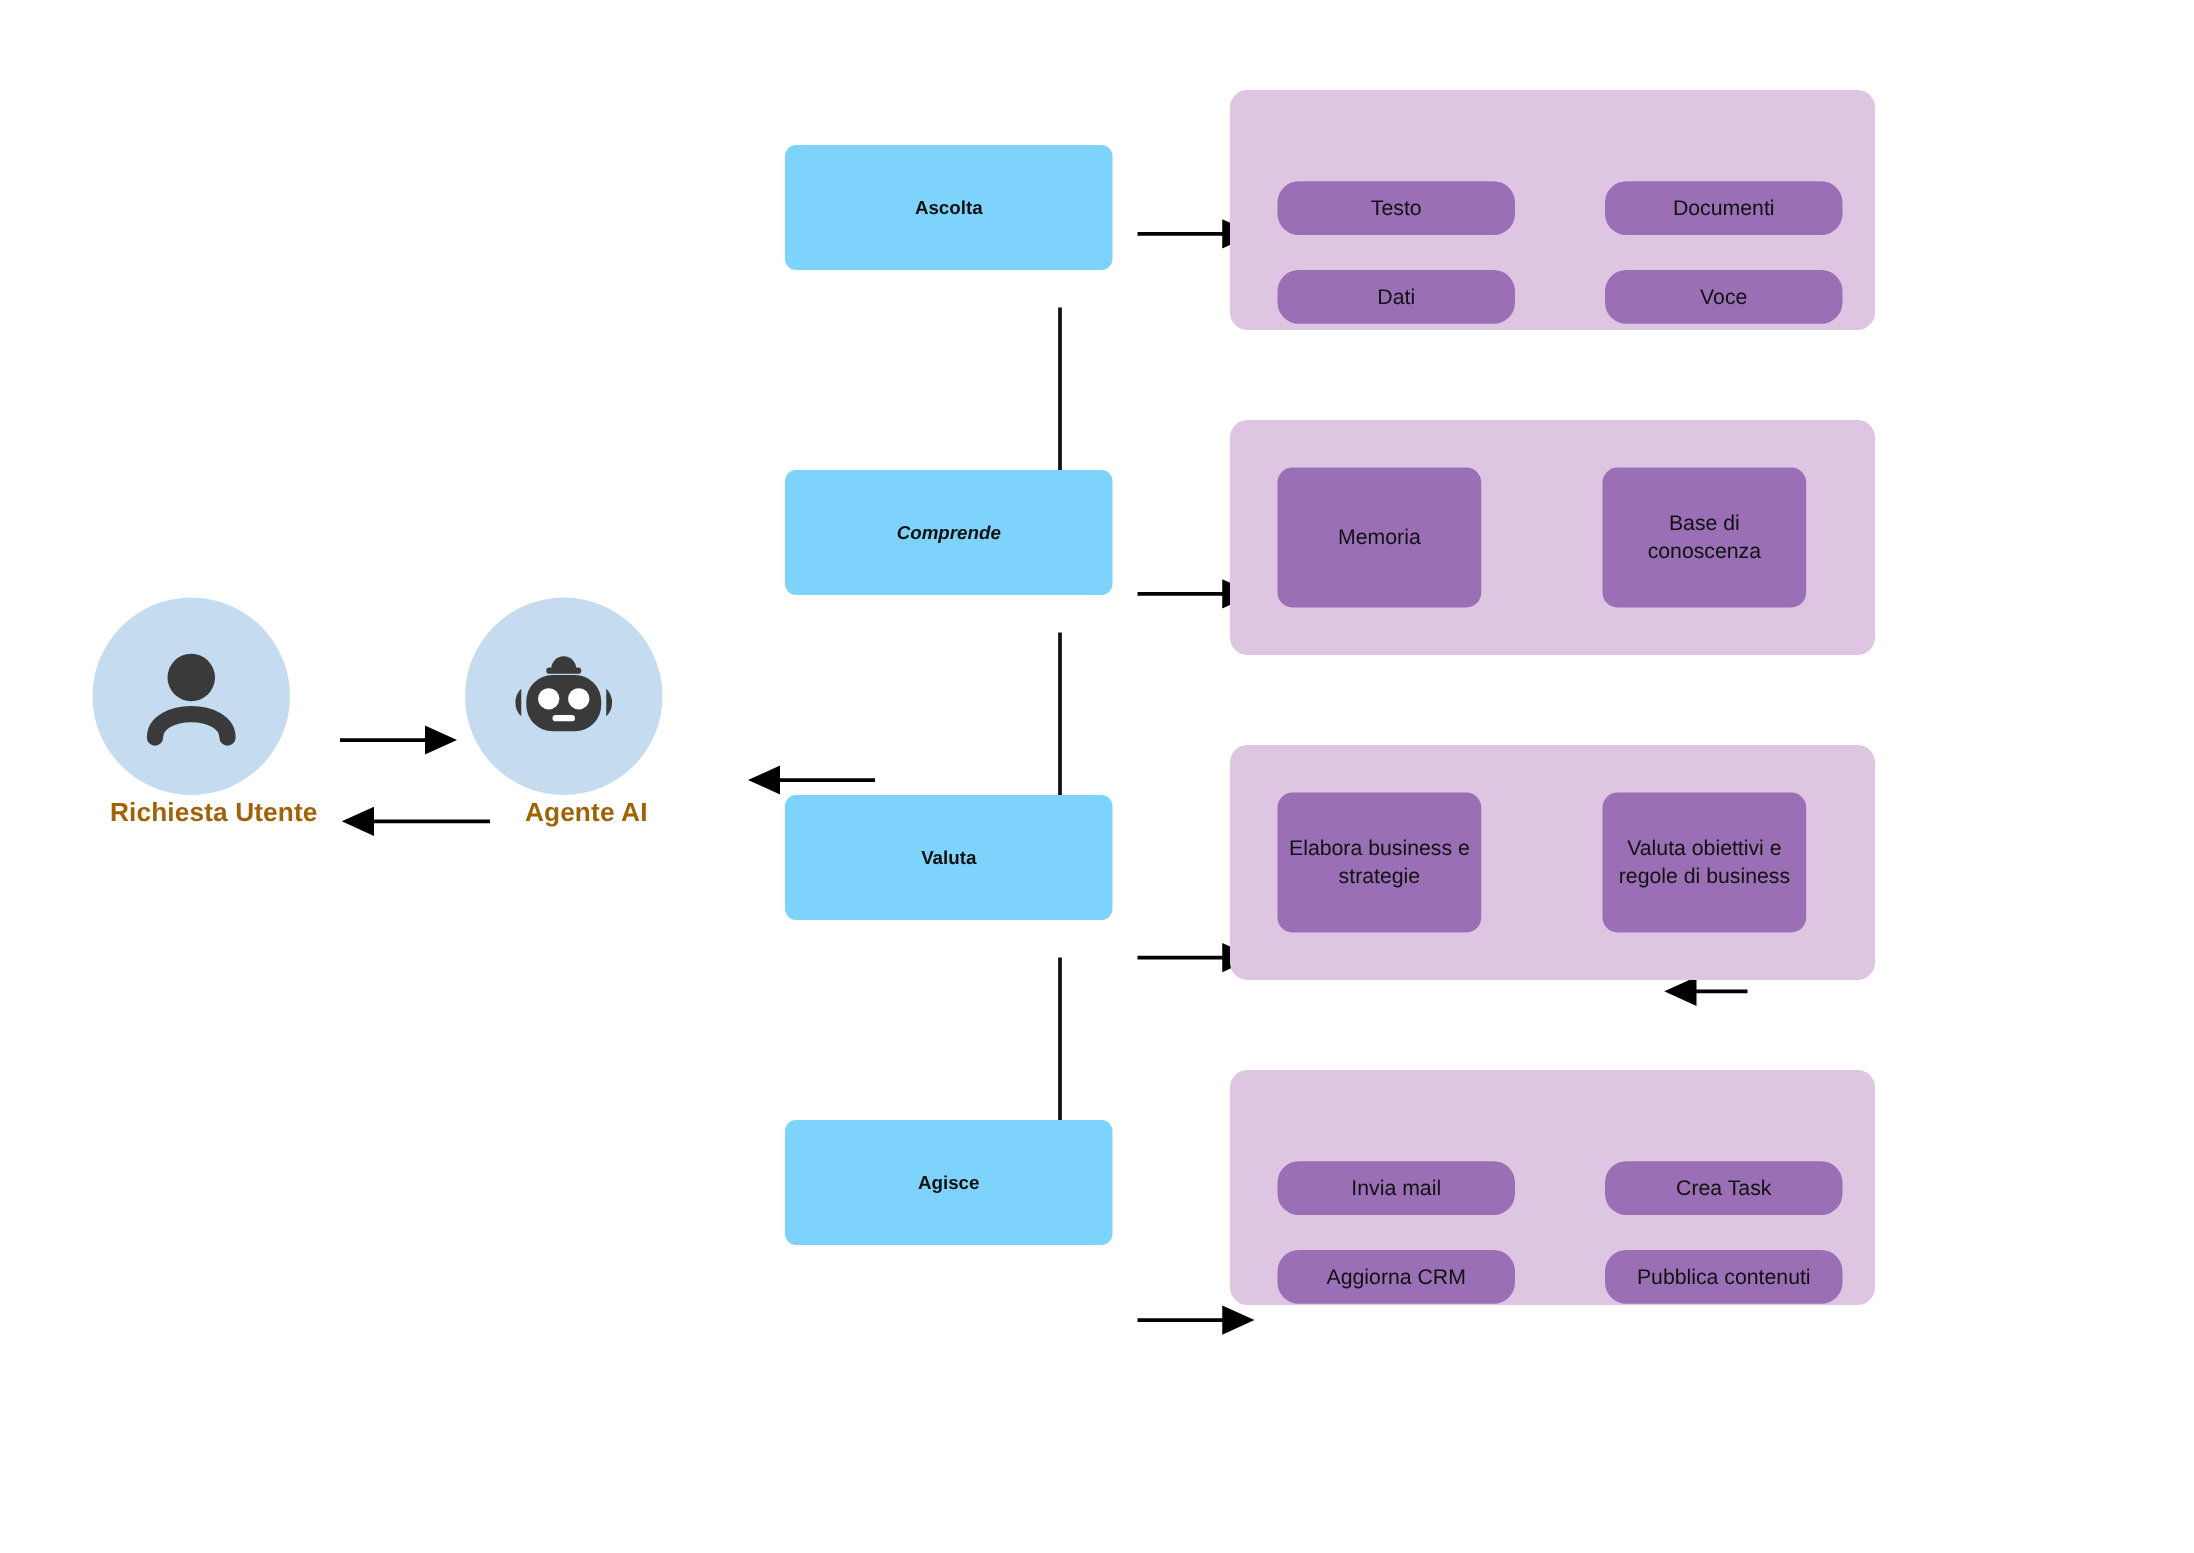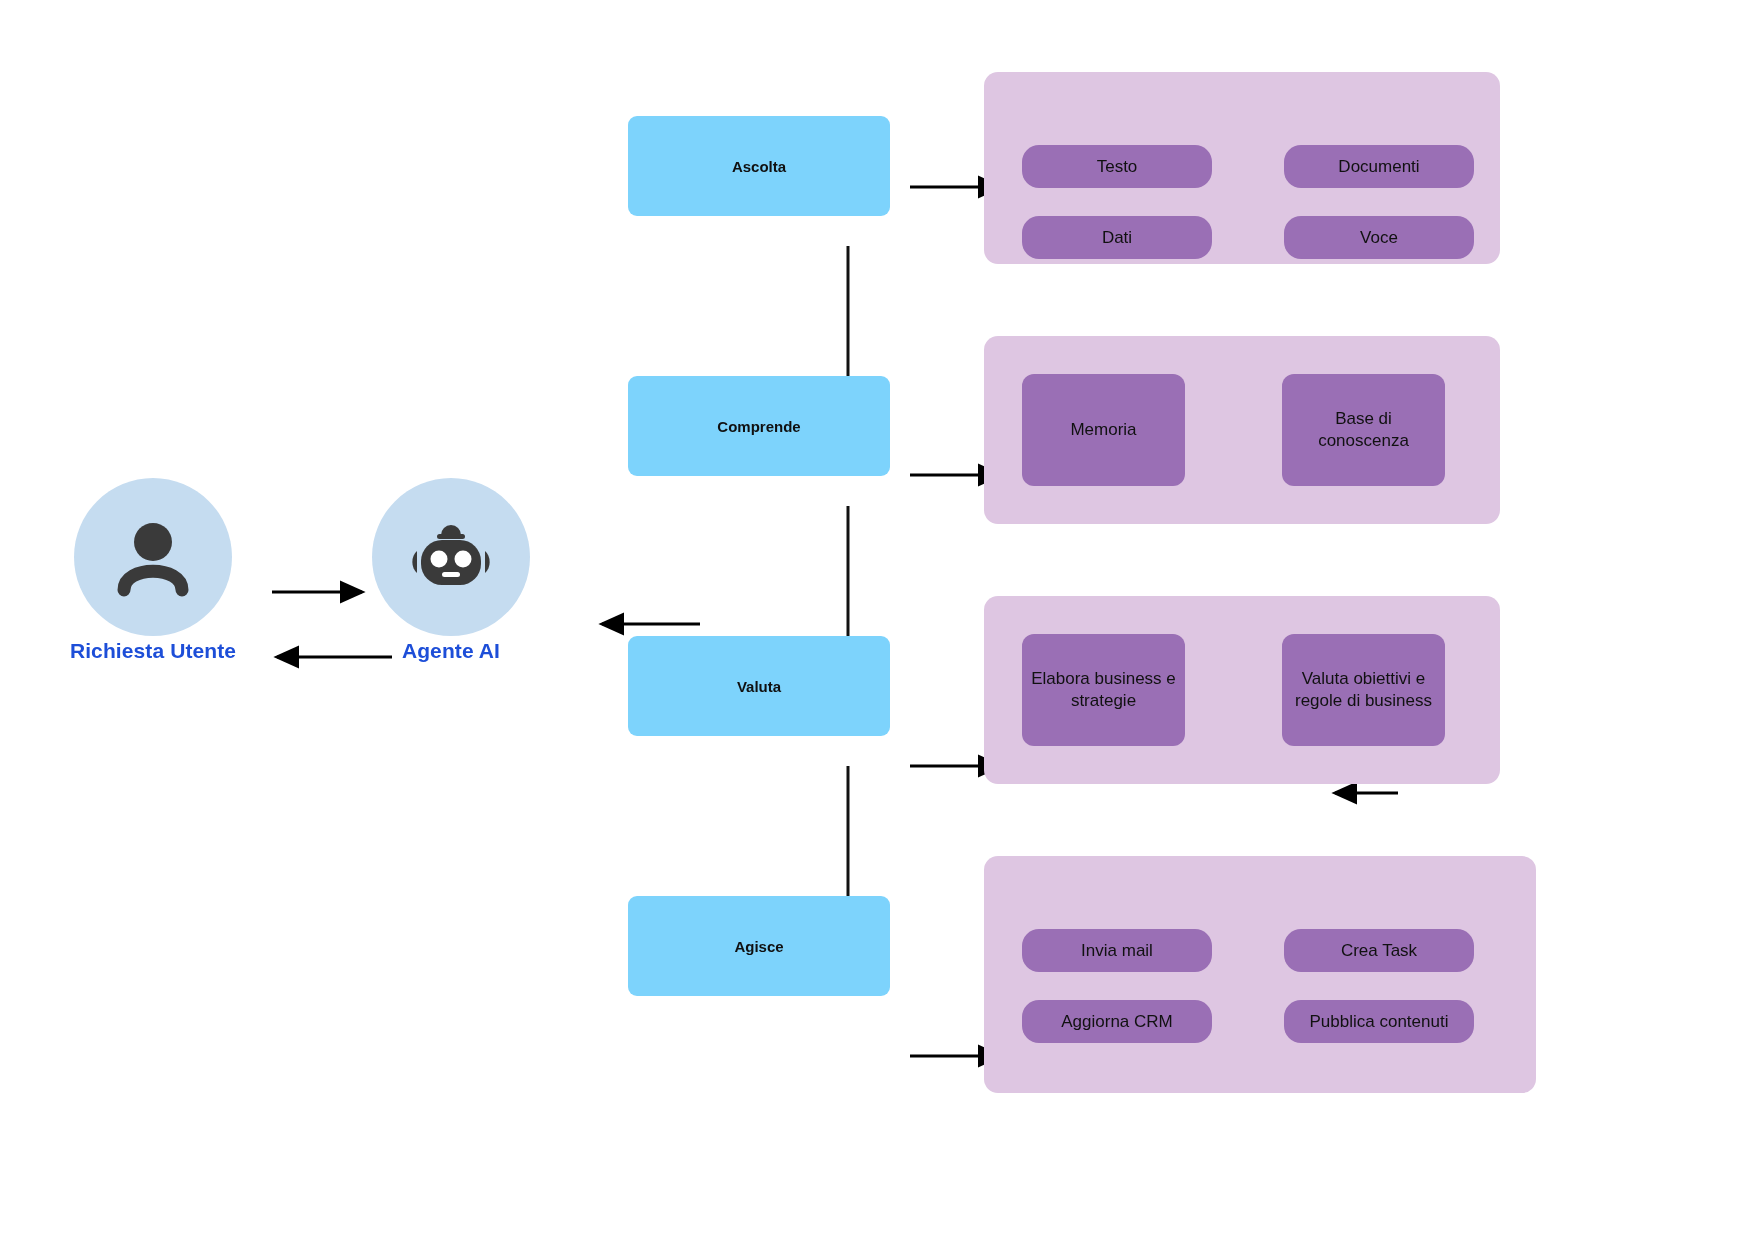--- a/index.html
+++ b/index.html
@@ -28,59 +28,60 @@
     justify-content: center;
   }
   #user-circle  { left: 74px;  top: 478px; width: 158px; height: 158px; }
   #agent-circle { left: 372px; top: 478px; width: 158px; height: 158px; }
 
   .actor-label {
     position: absolute;
     text-align: center;
     font-size: 21px;
     font-weight: 700;
-    color: #1d4ed8;
+    color: #a16207;
     letter-spacing: .1px;
     white-space: nowrap;
+    margin-left: 18px;
   }
   #user-label  { left: 0px;   top: 639px; width: 306px; }
   #agent-label { left: 300px; top: 639px; width: 302px; }
 
   
   .stage-box {
     position: absolute;
     left: 628px;
     width: 262px;
     height: 100px;
     background: #7dd3fc;
     border-radius: 9px;
     display: flex;
     align-items: center;
     justify-content: center;
     font-size: 15px;
     font-weight: 700;
     color: #101010;
   }
   #stage-0 { top: 116px; }
-  #stage-1 { top: 376px; }
+  #stage-1 { top: 376px; font-style: italic; }
   #stage-2 { top: 636px; }
   #stage-3 { top: 896px; }
 
   
   .group-panel {
     position: absolute;
     left: 984px;
     width: 516px;
     background: #DEC6E2;
     border-radius: 14px;
   }
   #group-0 { top: 72px;  height: 192px; }
   #group-1 { top: 336px; height: 188px; }
   #group-2 { top: 596px; height: 188px; }
-  #group-3 { top: 856px; height: 237px; padding-left: 36px; }
+  #group-3 { top: 856px; height: 188px; }
 
   .chip {
     position: absolute;
     background: #9A6FB5;
     color: #111111;
     display: flex;
     align-items: center;
     justify-content: center;
     text-align: center;
     font-size: 17px;

